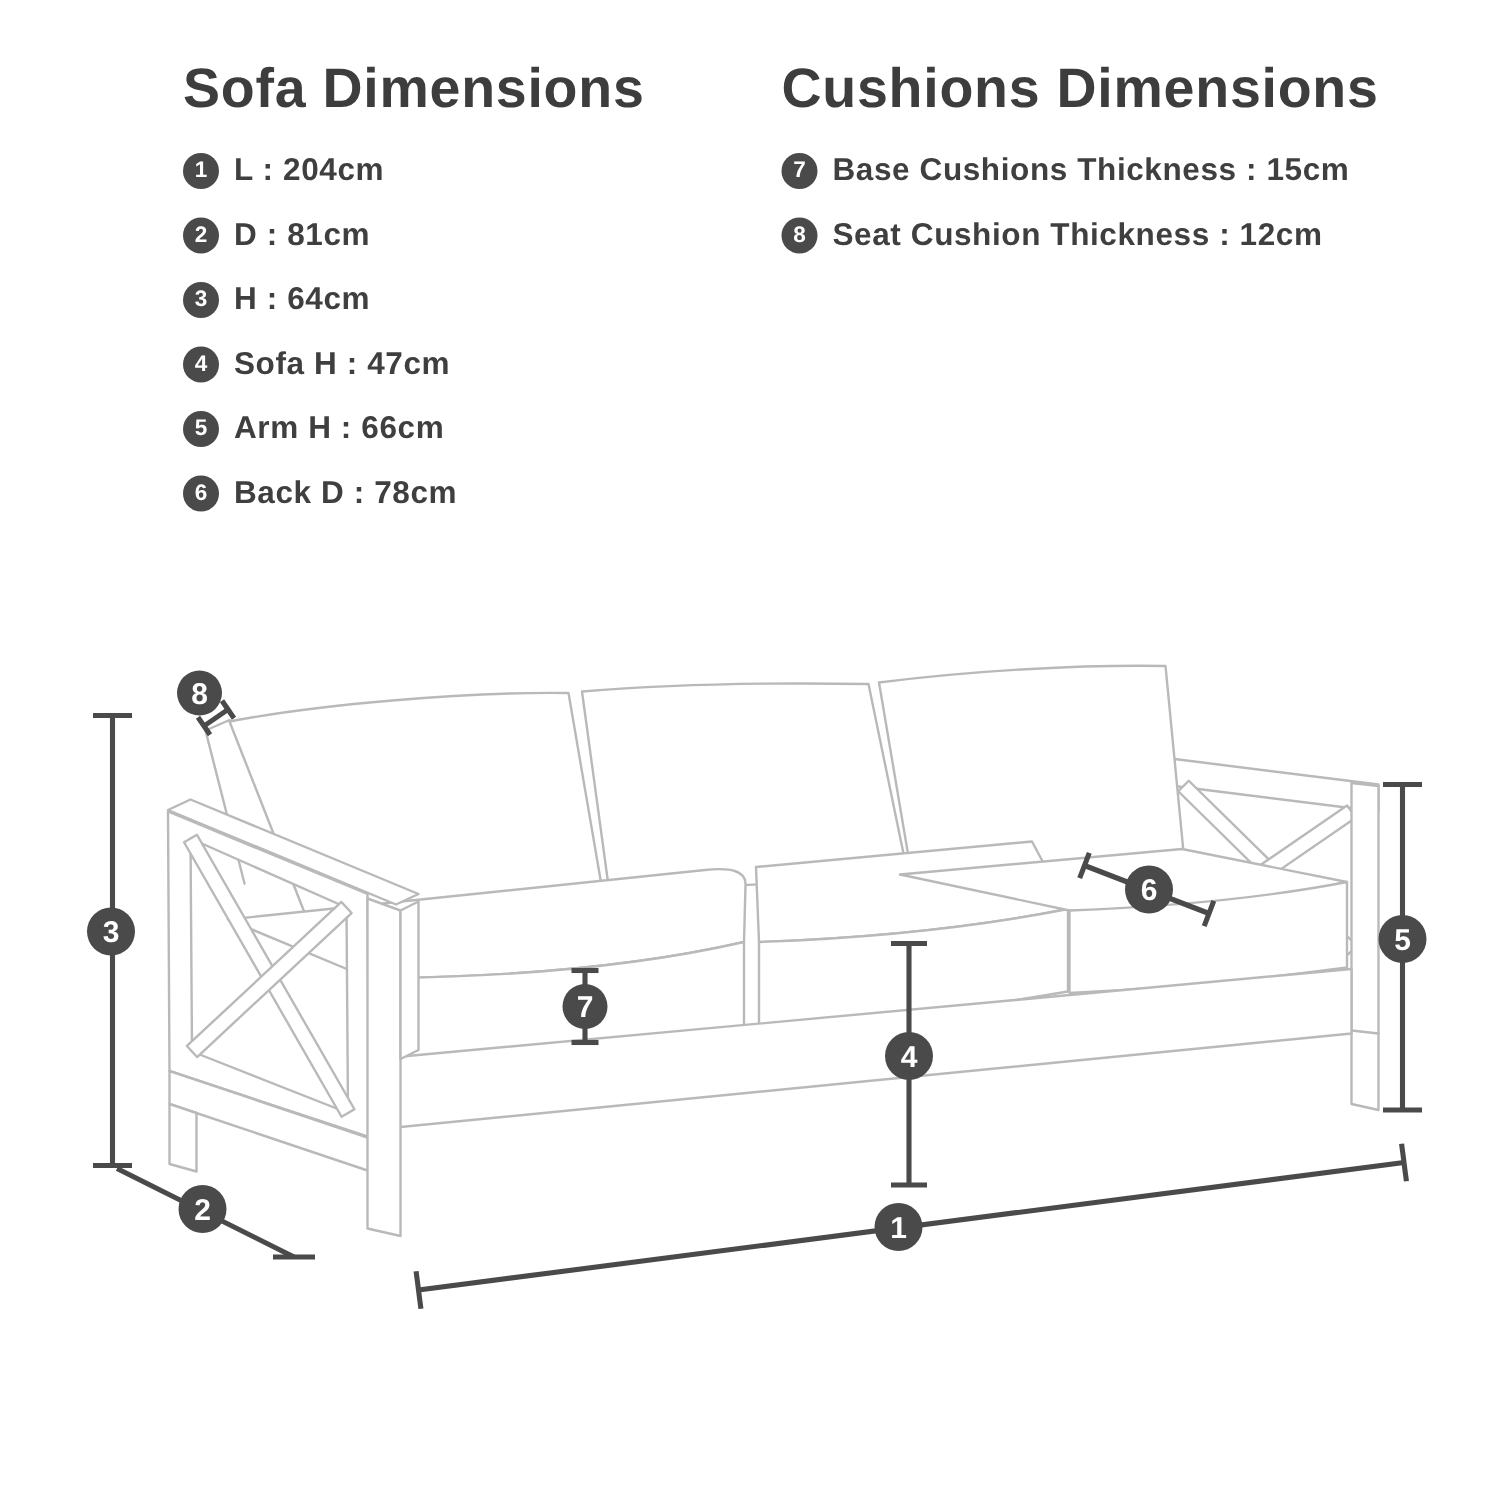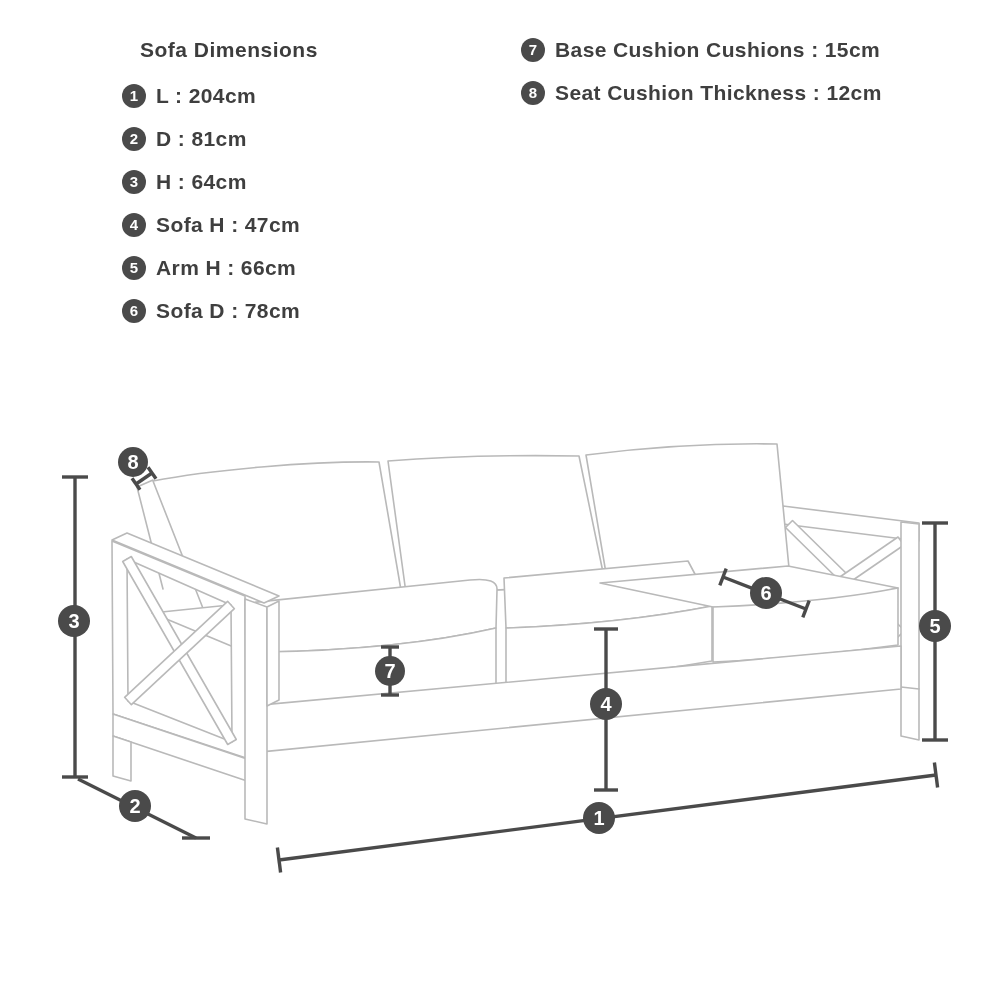--- a/index.html
+++ b/index.html
@@ -5,21 +5,21 @@
   html,body{margin:0;padding:0;background:#ffffff;}
   body{
     width:1000px;height:1000px;position:relative;overflow:hidden;
     font-family:"Liberation Sans","DejaVu Sans",sans-serif;
     -webkit-font-smoothing:antialiased;
   }
   .panel{position:absolute;top:38px;}
   .panel.left{left:122px;}
   .panel.right{left:521px;}
   .panel h2{
-    margin:0 0 22px 18px;font-size:21px;font-weight:700;color:#3d3d3d;
+    margin:0 0 22px 0;font-size:37px;font-weight:700;color:#3d3d3d;
     letter-spacing:0.5px;
   }
   .dim-list{list-style:none;margin:0;padding:0;}
   .dim-list li{
     display:flex;align-items:center;gap:10px;height:23px;margin-bottom:20px;
     font-size:21px;font-weight:600;color:#3f3f3f;letter-spacing:0.4px;white-space:nowrap;
   }
   .badge{
     flex:0 0 auto;width:24px;height:24px;border-radius:50%;background:#4a4a4a;
     color:#ffffff;display:inline-flex;align-items:center;justify-content:center;
@@ -56,30 +56,31 @@
     <li>
       <span class="badge">4</span>
       <span>Sofa H : 47cm</span>
     </li>
     <li>
       <span class="badge">5</span>
       <span>Arm H : 66cm</span>
     </li>
     <li>
       <span class="badge">6</span>
-      <span>Sofa D : 78cm</span>
+      <span>Back D : 78cm</span>
     </li>
   </ul>
 </div>
 
 <div class="panel right">
+  <h2>Cushions Dimensions</h2>
   <ul class="dim-list">
     <li>
       <span class="badge">7</span>
-      <span>Base Cushion Cushions : 15cm</span>
+      <span>Base Cushions Thickness : 15cm</span>
     </li>
     <li>
       <span class="badge">8</span>
       <span>Seat Cushion Thickness : 12cm</span>
     </li>
   </ul>
 </div>
 
 <svg width="1000" height="1000" viewBox="0 0 1000 1000">
 

